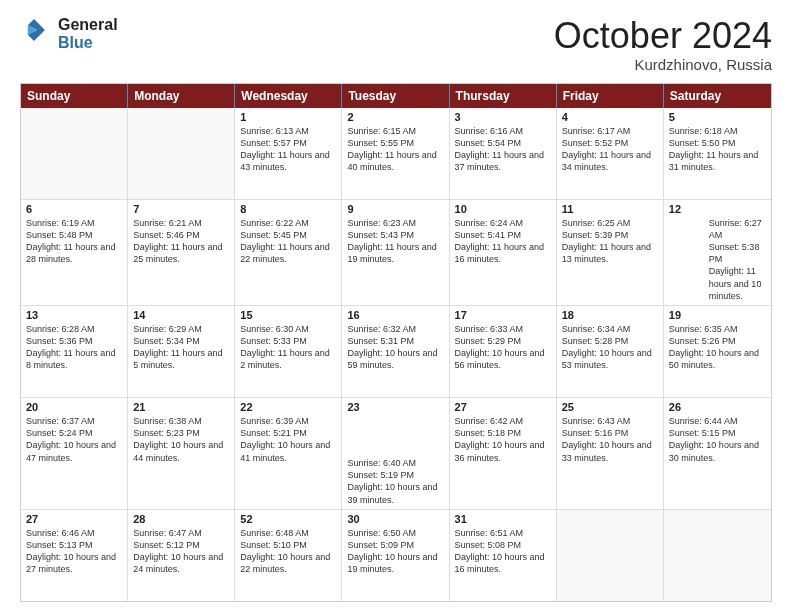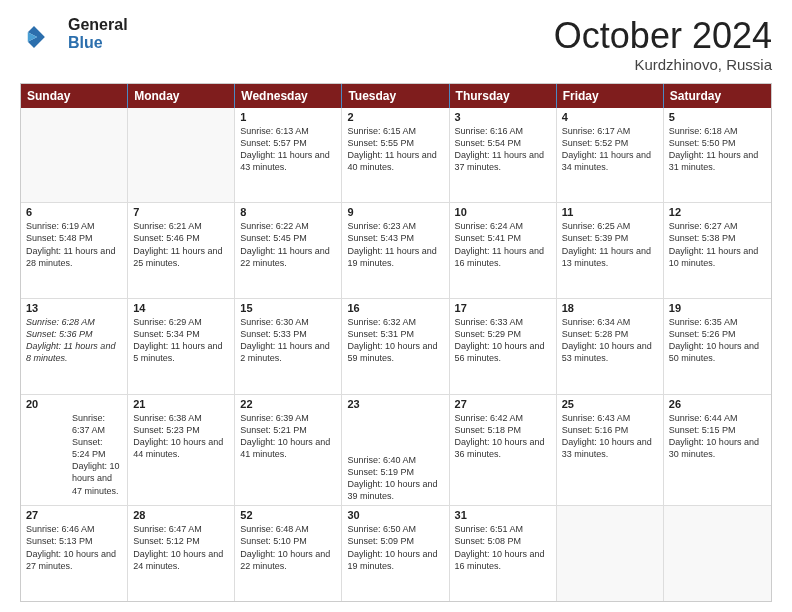--- a/index.html
+++ b/index.html
@@ -18,22 +18,22 @@
       flex-direction: column;
     }
     .header {
       display: flex;
       justify-content: space-between;
       align-items: flex-start;
       margin-bottom: 10px;
     }
     .logo {
       display: flex;
-      align-items: flex-end;
-      gap: 20px;
+      align-items: flex-start;
+      gap: 10px;
     }
     .logo-icon {
       width: 28px;
       height: 28px;
     }
     .title-block {
       text-align: right;
     }
     .month-title {
       font-size: 36px;
@@ -197,29 +197,29 @@
 Daylight: 11 hours and 16 minutes.</div>
           </div>
           <div class="cal-cell">
             <div class="day-num">11</div>
             <div class="cell-text" style="white-space: pre-line;">Sunrise: 6:25 AM
 Sunset: 5:39 PM
 Daylight: 11 hours and 13 minutes.</div>
           </div>
           <div class="cal-cell">
             <div class="day-num">12</div>
-            <div class="cell-text" style="white-space: pre-line;">Sunrise: 6:27 AM
+            <div class="cell-text" style="white-space: pre-line; margin-left: 40px;">Sunrise: 6:27 AM
 Sunset: 5:38 PM
 Daylight: 11 hours and 10 minutes.</div>
           </div>
         </div>
         <div class="cal-row">
           <div class="cal-cell">
             <div class="day-num">13</div>
-            <div class="cell-text" style="white-space: pre-line; font-style: italic;">Sunrise: 6:28 AM
+            <div class="cell-text" style="white-space: pre-line;">Sunrise: 6:28 AM
 Sunset: 5:36 PM
 Daylight: 11 hours and 8 minutes.</div>
           </div>
           <div class="cal-cell">
             <div class="day-num">14</div>
             <div class="cell-text" style="white-space: pre-line;">Sunrise: 6:29 AM
 Sunset: 5:34 PM
 Daylight: 11 hours and 5 minutes.</div>
           </div>
           <div class="cal-cell">
@@ -249,21 +249,21 @@
           <div class="cal-cell">
             <div class="day-num">19</div>
             <div class="cell-text" style="white-space: pre-line;">Sunrise: 6:35 AM
 Sunset: 5:26 PM
 Daylight: 10 hours and 50 minutes.</div>
           </div>
         </div>
         <div class="cal-row">
           <div class="cal-cell">
             <div class="day-num">20</div>
-            <div class="cell-text" style="white-space: pre-line; margin-left: 46px;">Sunrise: 6:37 AM
+            <div class="cell-text" style="white-space: pre-line;">Sunrise: 6:37 AM
 Sunset: 5:24 PM
 Daylight: 10 hours and 47 minutes.</div>
           </div>
           <div class="cal-cell">
             <div class="day-num">21</div>
             <div class="cell-text" style="white-space: pre-line;">Sunrise: 6:38 AM
 Sunset: 5:23 PM
 Daylight: 10 hours and 44 minutes.</div>
           </div>
           <div class="cal-cell">

